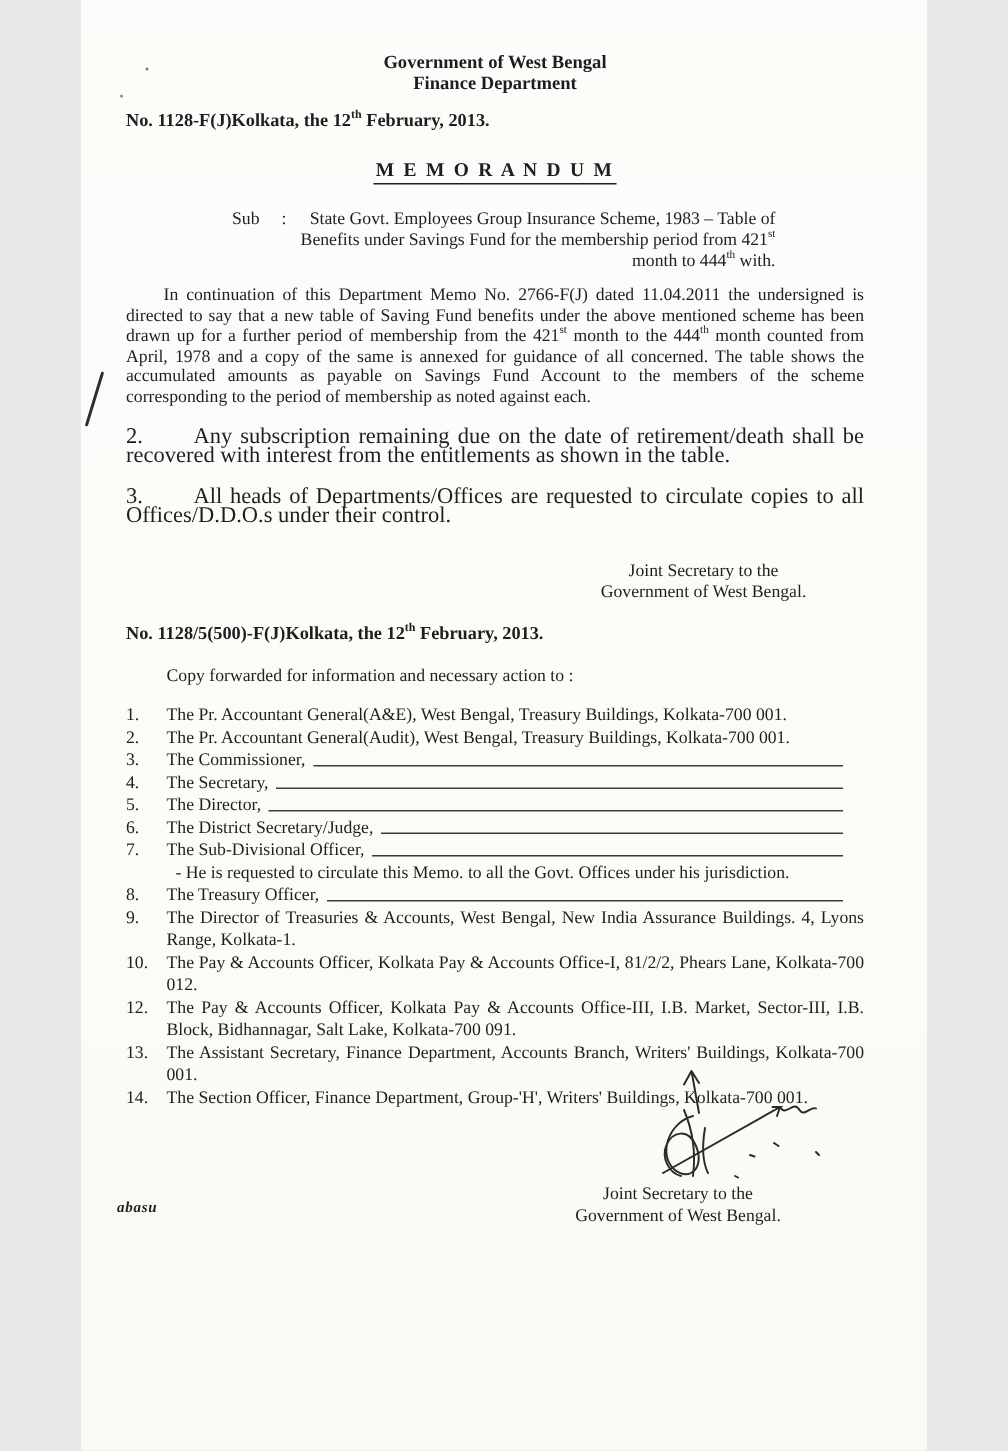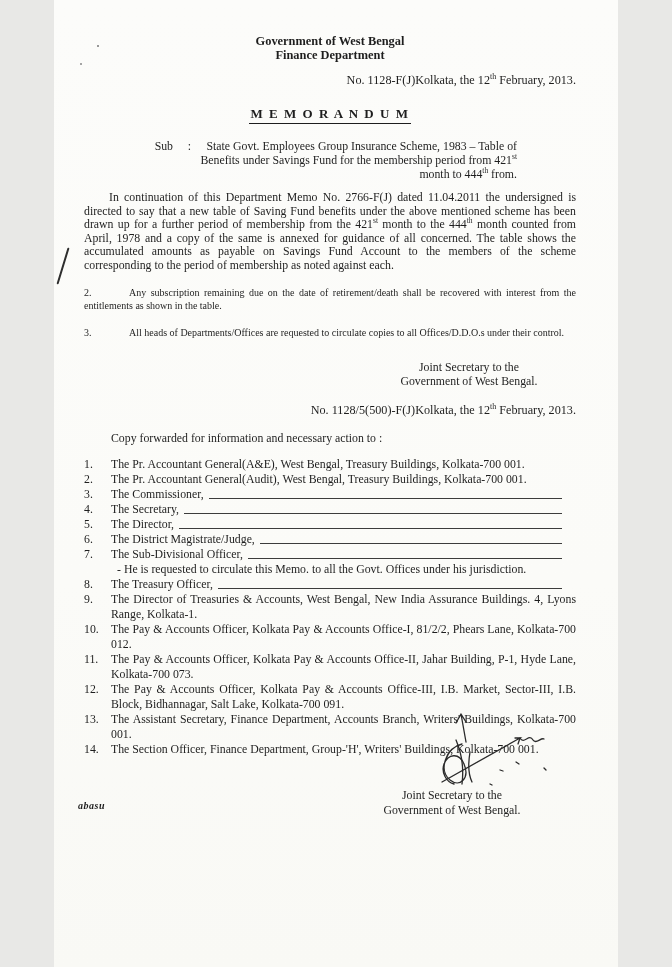--- a/index.html
+++ b/index.html
@@ -8,32 +8,32 @@
     width:564px;height:967px;
     margin:0 auto;
     background:linear-gradient(180deg,#fcfcfa 0%,#fbfbf8 60%,#f9f9f5 100%);
     font-family:"Liberation Serif","DejaVu Serif",serif;
     color:#1e1e1e;
     overflow:hidden;
   }
   .content{position:absolute;left:30px;top:0;width:492px;}
   .hdr{margin-top:34px;text-align:center;font-weight:bold;font-size:12.4px;line-height:14px;}
   .hdr .branch span{border-bottom:1.4px solid #1e1e1e;padding:0 1px 0.5px 1px;}
-  .refrow{display:flex;justify-content:flex-end;align-items:baseline;margin-top:11px;font-weight:normal;font-size:12.2px;}
+  .refrow{display:flex;justify-content:flex-start;align-items:baseline;margin-top:11px;font-weight:bold;font-size:12.2px;}
   .refrow sup{font-size:8px;}
   .memo-title{margin-top:16px;text-align:center;}
   .memo-title span{display:inline-block;font-weight:bold;font-size:13px;letter-spacing:1.5px;border-bottom:1.6px solid #1e1e1e;padding:0 2px 1px 2px;}
   .subject{display:flex;margin-top:15px;padding-left:55px;font-size:11.8px;line-height:14px;text-align:right;}
   .subject .slabel{width:34px;flex-shrink:0;}
   .subject .scolon{width:18px;flex-shrink:0;}
   .subject .stext{width:326px;}
   sup{font-size:7.5px;line-height:0;}
   .para{margin-top:10px;font-size:11.8px;line-height:13.6px;text-align:justify;}
   .para.indent{text-indent:25px;}
-  .numpara{margin-top:13px;font-size:10px;line-height:13.6px;text-align:justify;}
+  .numpara{margin-top:13px;font-size:15px;line-height:13.6px;text-align:justify;}
   .numpara .pnum{display:inline-block;width:45px;text-indent:0;}
   .sig1{margin-top:22px;margin-left:285px;width:200px;text-align:center;font-size:11.8px;line-height:13.6px;}
   .copyline{margin-top:13px;padding-left:27px;font-size:11.8px;}
   .dist{margin-top:11px;font-size:11.8px;line-height:15px;}
   .dist-row{display:flex;text-align:justify;}
   .dist-num{width:27px;flex-shrink:0;}
   .dist-body{flex:1;}
   .dist-flex{display:flex;}
   .dist-line{flex:1;border-bottom:1px solid #3c3c3c;margin:0 14px 3px 5px;align-self:flex-end;}
   .dist-note{padding-left:6px;}
@@ -64,21 +64,21 @@
       <span><span>Kolkata, the 12</span><sup>th</sup><span> February, 2013.</span></span>
     </div>
 
     <div class="memo-title">
       <span>M E M O R A N D U M</span>
     </div>
 
     <div class="subject">
       <span class="slabel">Sub</span>
       <span class="scolon">:</span>
-      <span class="stext"><span>State Govt. Employees Group Insurance Scheme, 1983 – Table of Benefits under Savings Fund for the membership period from 421</span><sup>st</sup><span> month to 444</span><sup>th</sup><span> from.</span></span>
+      <span class="stext"><span>State Govt. Employees Group Insurance Scheme, 1983 – Table of Benefits under Savings Fund for the membership period from 421</span><sup>st</sup><span> month to 444</span><sup>th</sup><span> with.</span></span>
     </div>
 
     <div class="para indent"><span>In continuation of this Department Memo No. 2766-F(J) dated 11.04.2011 the undersigned is directed to say that a new table of Saving Fund benefits under the above mentioned scheme has been drawn up for a further period of membership from the 421</span><sup>st</sup><span> month to the 444</span><sup>th</sup><span> month counted from April, 1978 and a copy of the same is annexed for guidance of all concerned. The table shows the accumulated amounts as payable on Savings Fund Account to the members of the scheme corresponding to the period of membership as noted against each.</span></div>
 
     <div class="numpara"><span class="pnum">2.</span><span>Any subscription remaining due on the date of retirement/death shall be recovered with interest from the entitlements as shown in the table.</span></div>
 
     <div class="numpara"><span class="pnum">3.</span><span>All heads of Departments/Offices are requested to circulate copies to all Offices/D.D.O.s under their control.</span></div>
 
     <div class="sig1">
       <div>Joint Secretary to the</div>
@@ -125,21 +125,21 @@
             <span class="dist-flex">
               <span>The Director,</span>
               <span class="dist-line"></span>
             </span>
           </span>
         </div>
         <div class="dist-row">
           <span class="dist-num">6.</span>
           <span class="dist-body">
             <span class="dist-flex">
-              <span>The District Magistrate/Judge,</span>
+              <span>The District Secretary/Judge,</span>
               <span class="dist-line"></span>
             </span>
           </span>
         </div>
         <div class="dist-row">
           <span class="dist-num">7.</span>
           <span class="dist-body">
             <span class="dist-flex">
               <span>The Sub-Divisional Officer,</span>
               <span class="dist-line"></span>
@@ -156,24 +156,20 @@
             </span>
           </span>
         </div>
         <div class="dist-row">
           <span class="dist-num">9.</span>
           <span class="dist-body"><span>The Director of Treasuries &amp; Accounts, West Bengal, New India Assurance Buildings. 4, Lyons Range, Kolkata-1.</span></span>
         </div>
         <div class="dist-row">
           <span class="dist-num">10.</span>
           <span class="dist-body"><span>The Pay &amp; Accounts Officer, Kolkata Pay &amp; Accounts Office-I, 81/2/2, Phears Lane, Kolkata-700 012.</span></span>
-        </div>
-        <div class="dist-row">
-          <span class="dist-num">11.</span>
-          <span class="dist-body"><span>The Pay &amp; Accounts Officer, Kolkata Pay &amp; Accounts Office-II, Jahar Building, P-1, Hyde Lane, Kolkata-700 073.</span></span>
         </div>
         <div class="dist-row">
           <span class="dist-num">12.</span>
           <span class="dist-body"><span>The Pay &amp; Accounts Officer, Kolkata Pay &amp; Accounts Office-III, I.B. Market, Sector-III, I.B. Block, Bidhannagar, Salt Lake, Kolkata-700 091.</span></span>
         </div>
         <div class="dist-row">
           <span class="dist-num">13.</span>
           <span class="dist-body"><span>The Assistant Secretary, Finance Department, Accounts Branch, Writers' Buildings, Kolkata-700 001.</span></span>
         </div>
         <div class="dist-row">

